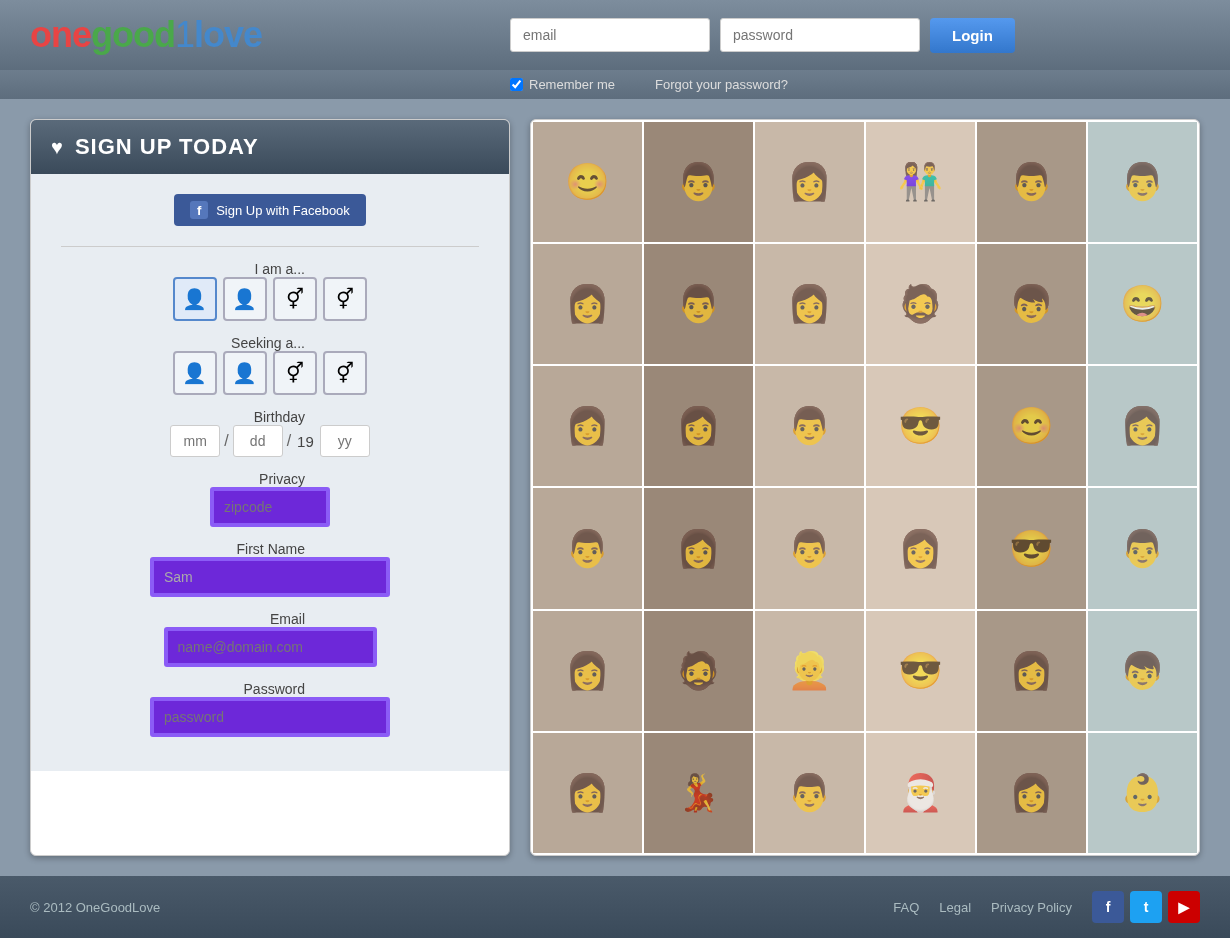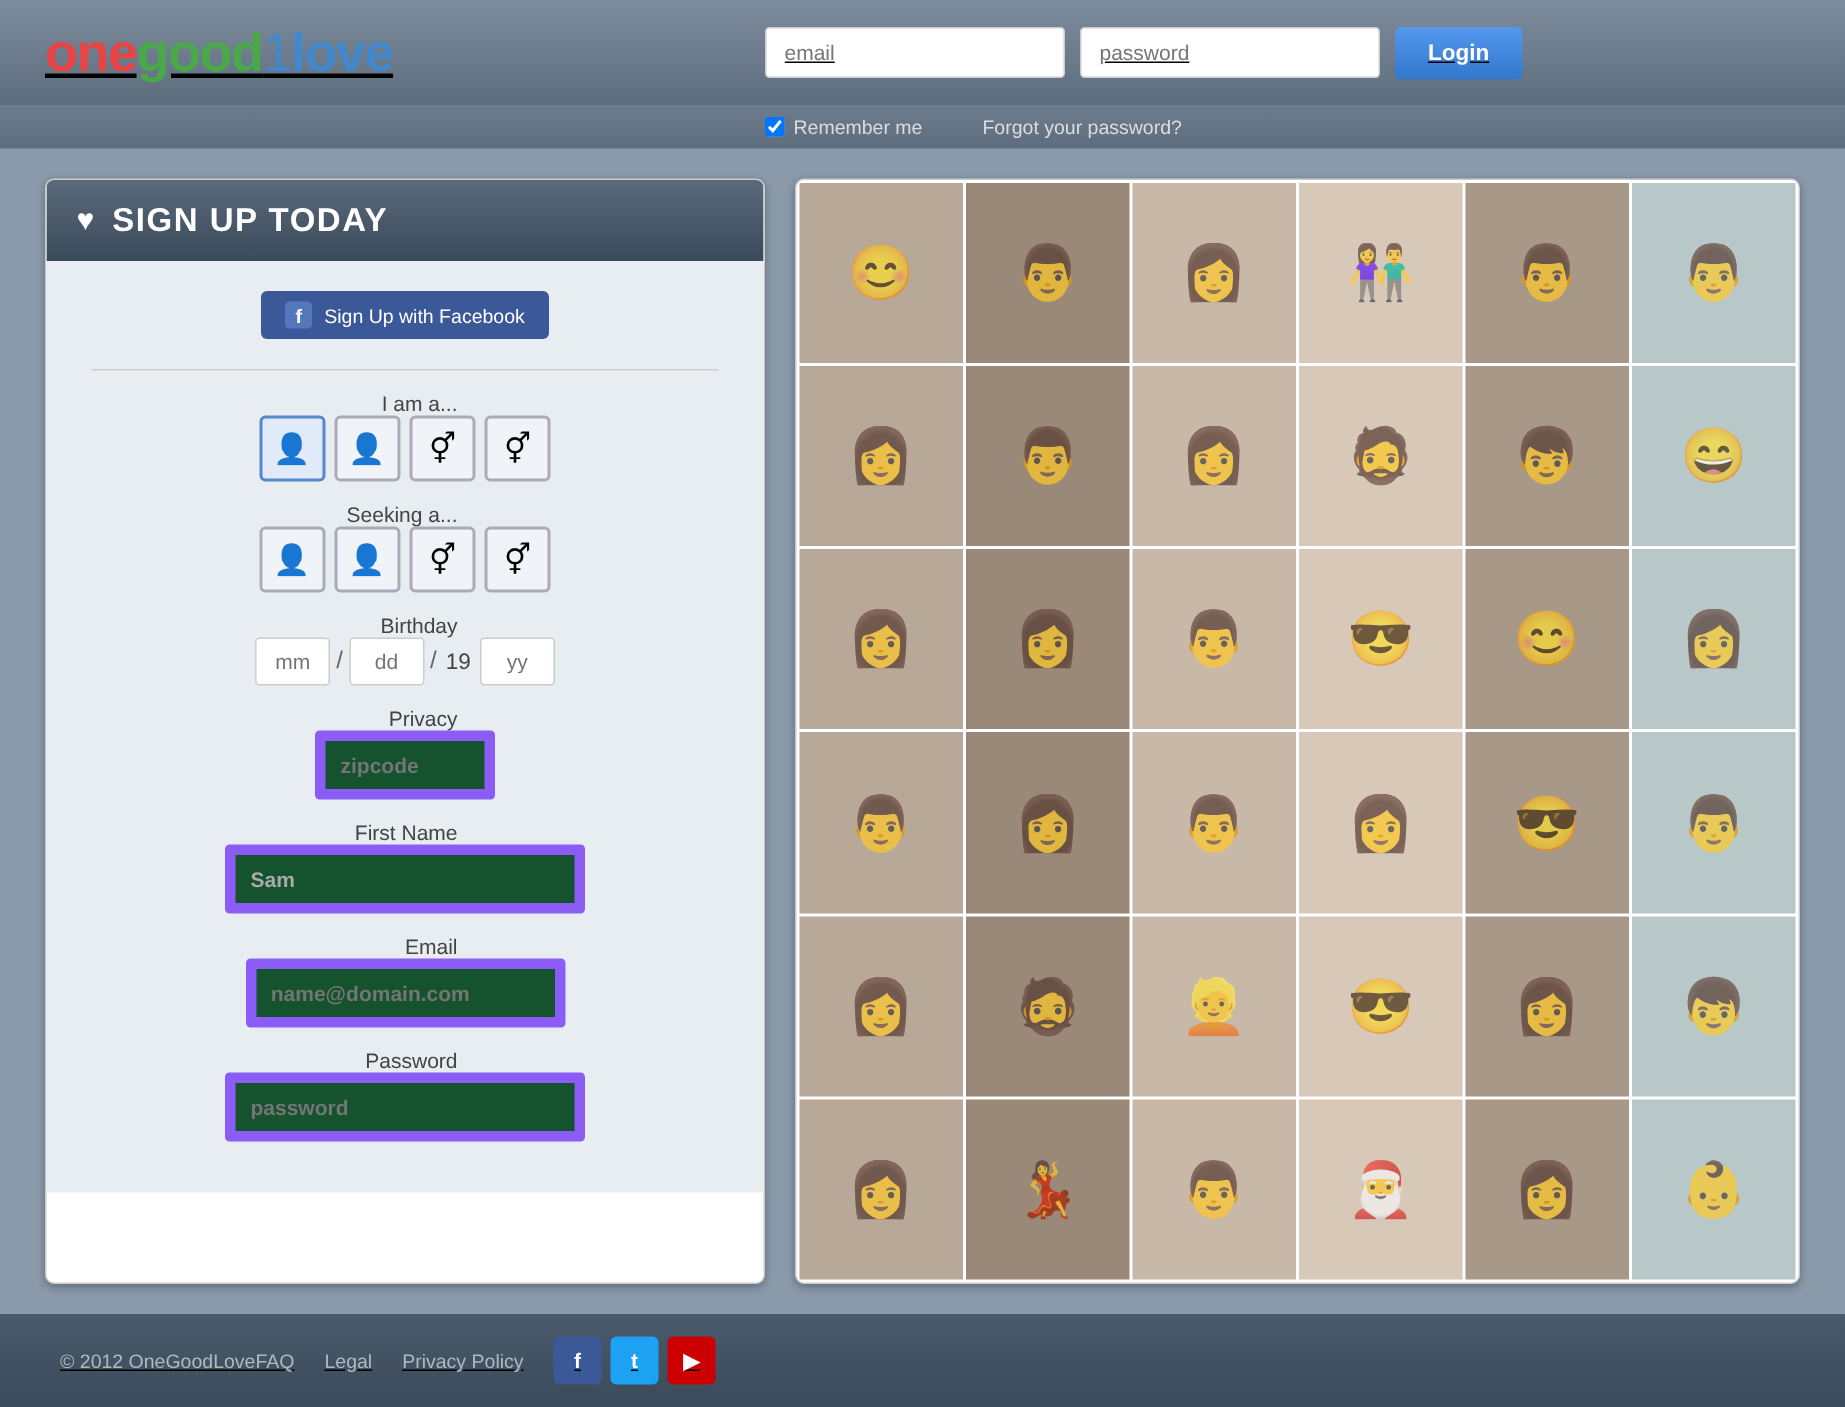--- a/index.html
+++ b/index.html
@@ -175,26 +175,25 @@
       padding: 0 2px;
     }
 
     .birthday-sep {
       color: #666;
       font-size: 16px;
     }
 
     .text-input {
       padding: 8px 10px;
-      border: 7px solid #8b5cf6;
+      border: 4px solid #8b5cf6;
       border-radius: 3px;
       font-size: 14px;
       color: #aaa;
-      background: #14532d;
-      font-weight: bold;
+      background: #6d28d9;
     }
 
     .zipcode-input { width: 120px; }
     .name-input { width: 240px; }
     .email-input { width: 213px; }
     .password-input { width: 240px; }
 
     .signup-btn-row {
       display: flex;
       justify-content: flex-end;
@@ -240,25 +239,24 @@
     .photo-cell:nth-child(6n+1) { background: #b8a898; }
     .photo-cell:nth-child(6n+2) { background: #9a8878; }
     .photo-cell:nth-child(6n+3) { background: #c8b8a8; }
     .photo-cell:nth-child(6n+4) { background: #d8c8b8; }
     .photo-cell:nth-child(6n+5) { background: #a89888; }
     .photo-cell:nth-child(6n+6) { background: #b8c8c8; }
 
     
     .footer {
       background: linear-gradient(to bottom, #4a5a6a, #3a4a5a);
-      padding: 15px 40px;
-      display: flex;
-      align-items: center;
-      justify-content: flex-start;
-      text-decoration: underline;
+      padding: 15px 30px;
+      display: flex;
+      align-items: center;
+      justify-content: space-between;
     }
 
     .footer-copy {
       color: #aabbc0;
       font-size: 13px;
     }
 
     .footer-links {
       display: flex;
       align-items: center;
@@ -339,21 +337,20 @@
       width: 100%;
       height: 100%;
       opacity: 0.7;
     }
 
     .header-top {
       background: linear-gradient(to bottom, #7d8d9d, #5d6d7d);
       padding: 14px 30px;
       display: flex;
       align-items: center;
-      text-decoration: underline;
     }
 
     .header-logo-area {
       flex: 0 0 480px;
     }
 
     .header-login-area {
       flex: 1;
       display: flex;
       align-items: center;

